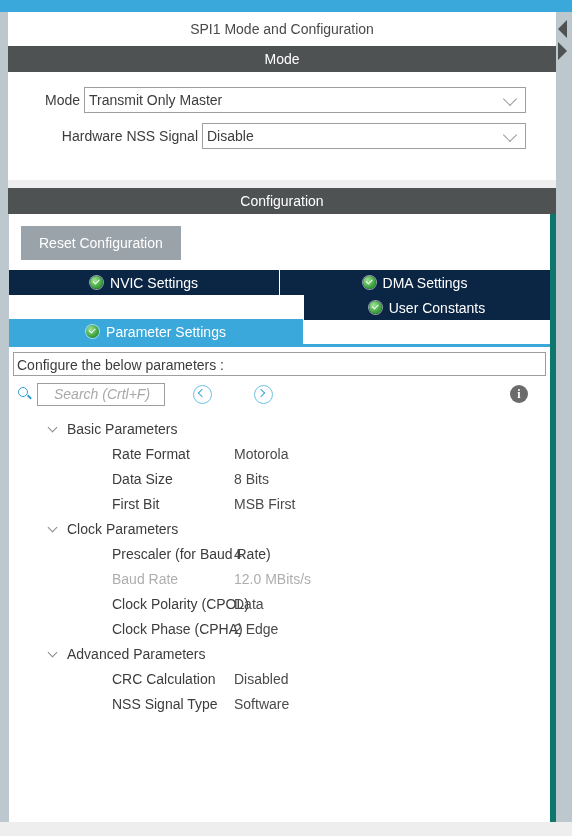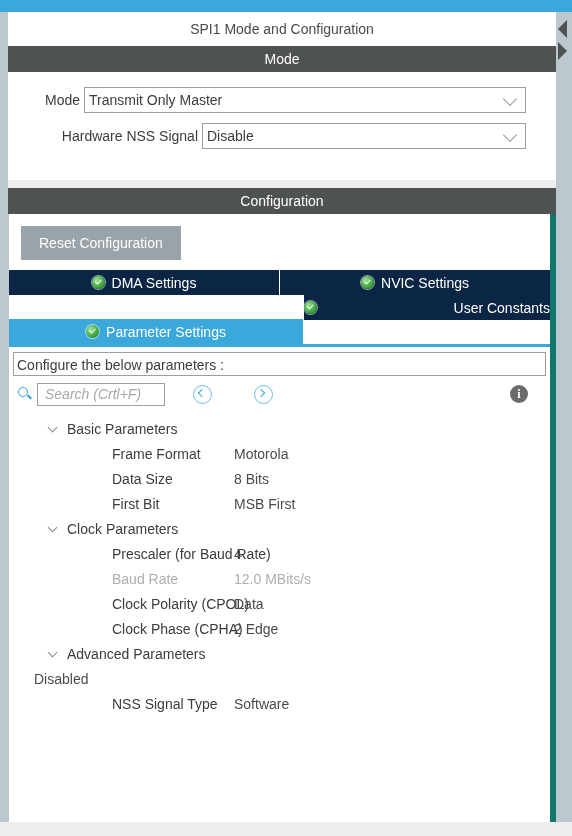--- a/index.html
+++ b/index.html
@@ -165,21 +165,21 @@
     justify-content: center;
     border-right: 1px solid #ffffff;
     box-sizing: border-box;
     cursor: default;
   }
   .tab:last-child { border-right: none; }
   .tab.active {
     background: #3aa8da;
   }
   .tab-row.row2 .tab:first-child { flex: 0 0 295px; margin-top: 24px; }
-  .tab-row.row2 .tab:last-child { flex: 1; justify-content: space-between; }
+  .tab-row.row2 .tab:last-child { flex: 1; }
   .tab-check {
     width: 13px; height: 13px;
     border-radius: 50%;
     background: radial-gradient(circle at 35% 32%, #9ee493 0%, #3aa23a 62%, #237a23 100%);
     margin-right: 7px;
     position: relative;
     flex: 0 0 auto;
     box-shadow: 0 0 0 1px rgba(255,255,255,0.55);
   }
   .tab-check::after {
@@ -242,21 +242,21 @@
   }
   .search-input {
     width: 128px;
     height: 23px;
     border: 1px solid #9e9e9e;
     background: #ffffff;
     font-family: "Liberation Sans", sans-serif;
     font-size: 14px;
     font-style: italic;
     color: #4a4a4a;
-    padding-left: 7px;
+    padding-left: 16px;
     box-sizing: border-box;
     outline: none;
   }
   .search-input::placeholder {
     color: #a9a9a9;
     font-style: italic;
     opacity: 1;
   }
   .nav-btn {
     width: 17px; height: 17px;
@@ -397,25 +397,25 @@
 
   <div class="config-body">
 
     <div class="reset-wrap">
       <button class="reset-btn">Reset Configuration</button>
     </div>
 
     <div class="tab-row row1" id="tab-row-1">
         <div class="tab">
           <span class="tab-check"></span>
-          <span>DMA Settings</span>
+          <span>NVIC Settings</span>
         </div>
         <div class="tab">
           <span class="tab-check"></span>
-          <span>NVIC Settings</span>
+          <span>DMA Settings</span>
         </div>
       </div>
     <div class="tab-row row2" id="tab-row-2">
         <div class="tab active">
           <span class="tab-check"></span>
           <span>Parameter Settings</span>
         </div>
         <div class="tab">
           <span class="tab-check"></span>
           <span>User Constants</span>
@@ -432,21 +432,21 @@
       <span class="nav-btn next"></span>
       <span class="info-icon">i</span>
     </div>
 
     <div class="param-tree" id="param-tree" style="min-height: 434px;">
         <div class="tree-group">
           <span class="tree-chev"></span>
           <span class="group-label">Basic Parameters</span>
         </div>
         <div class="tree-row">
-          <span class="row-name">Frame Format</span>
+          <span class="row-name">Rate Format</span>
           <span class="row-value">Motorola</span>
         </div>
         <div class="tree-row">
           <span class="row-name">Data Size</span>
           <span class="row-value">8 Bits</span>
         </div>
         <div class="tree-row">
           <span class="row-name">First Bit</span>
           <span class="row-value">MSB First</span>
         </div>
@@ -468,20 +468,21 @@
         </div>
         <div class="tree-row">
           <span class="row-name">Clock Phase (CPHA)</span>
           <span class="row-value">2 Edge</span>
         </div>
         <div class="tree-group">
           <span class="tree-chev"></span>
           <span class="group-label">Advanced Parameters</span>
         </div>
         <div class="tree-row">
+          <span class="row-name">CRC Calculation</span>
           <span class="row-value">Disabled</span>
         </div>
         <div class="tree-row">
           <span class="row-name">NSS Signal Type</span>
           <span class="row-value">Software</span>
         </div>
       </div>
 
   </div>
 </div>

